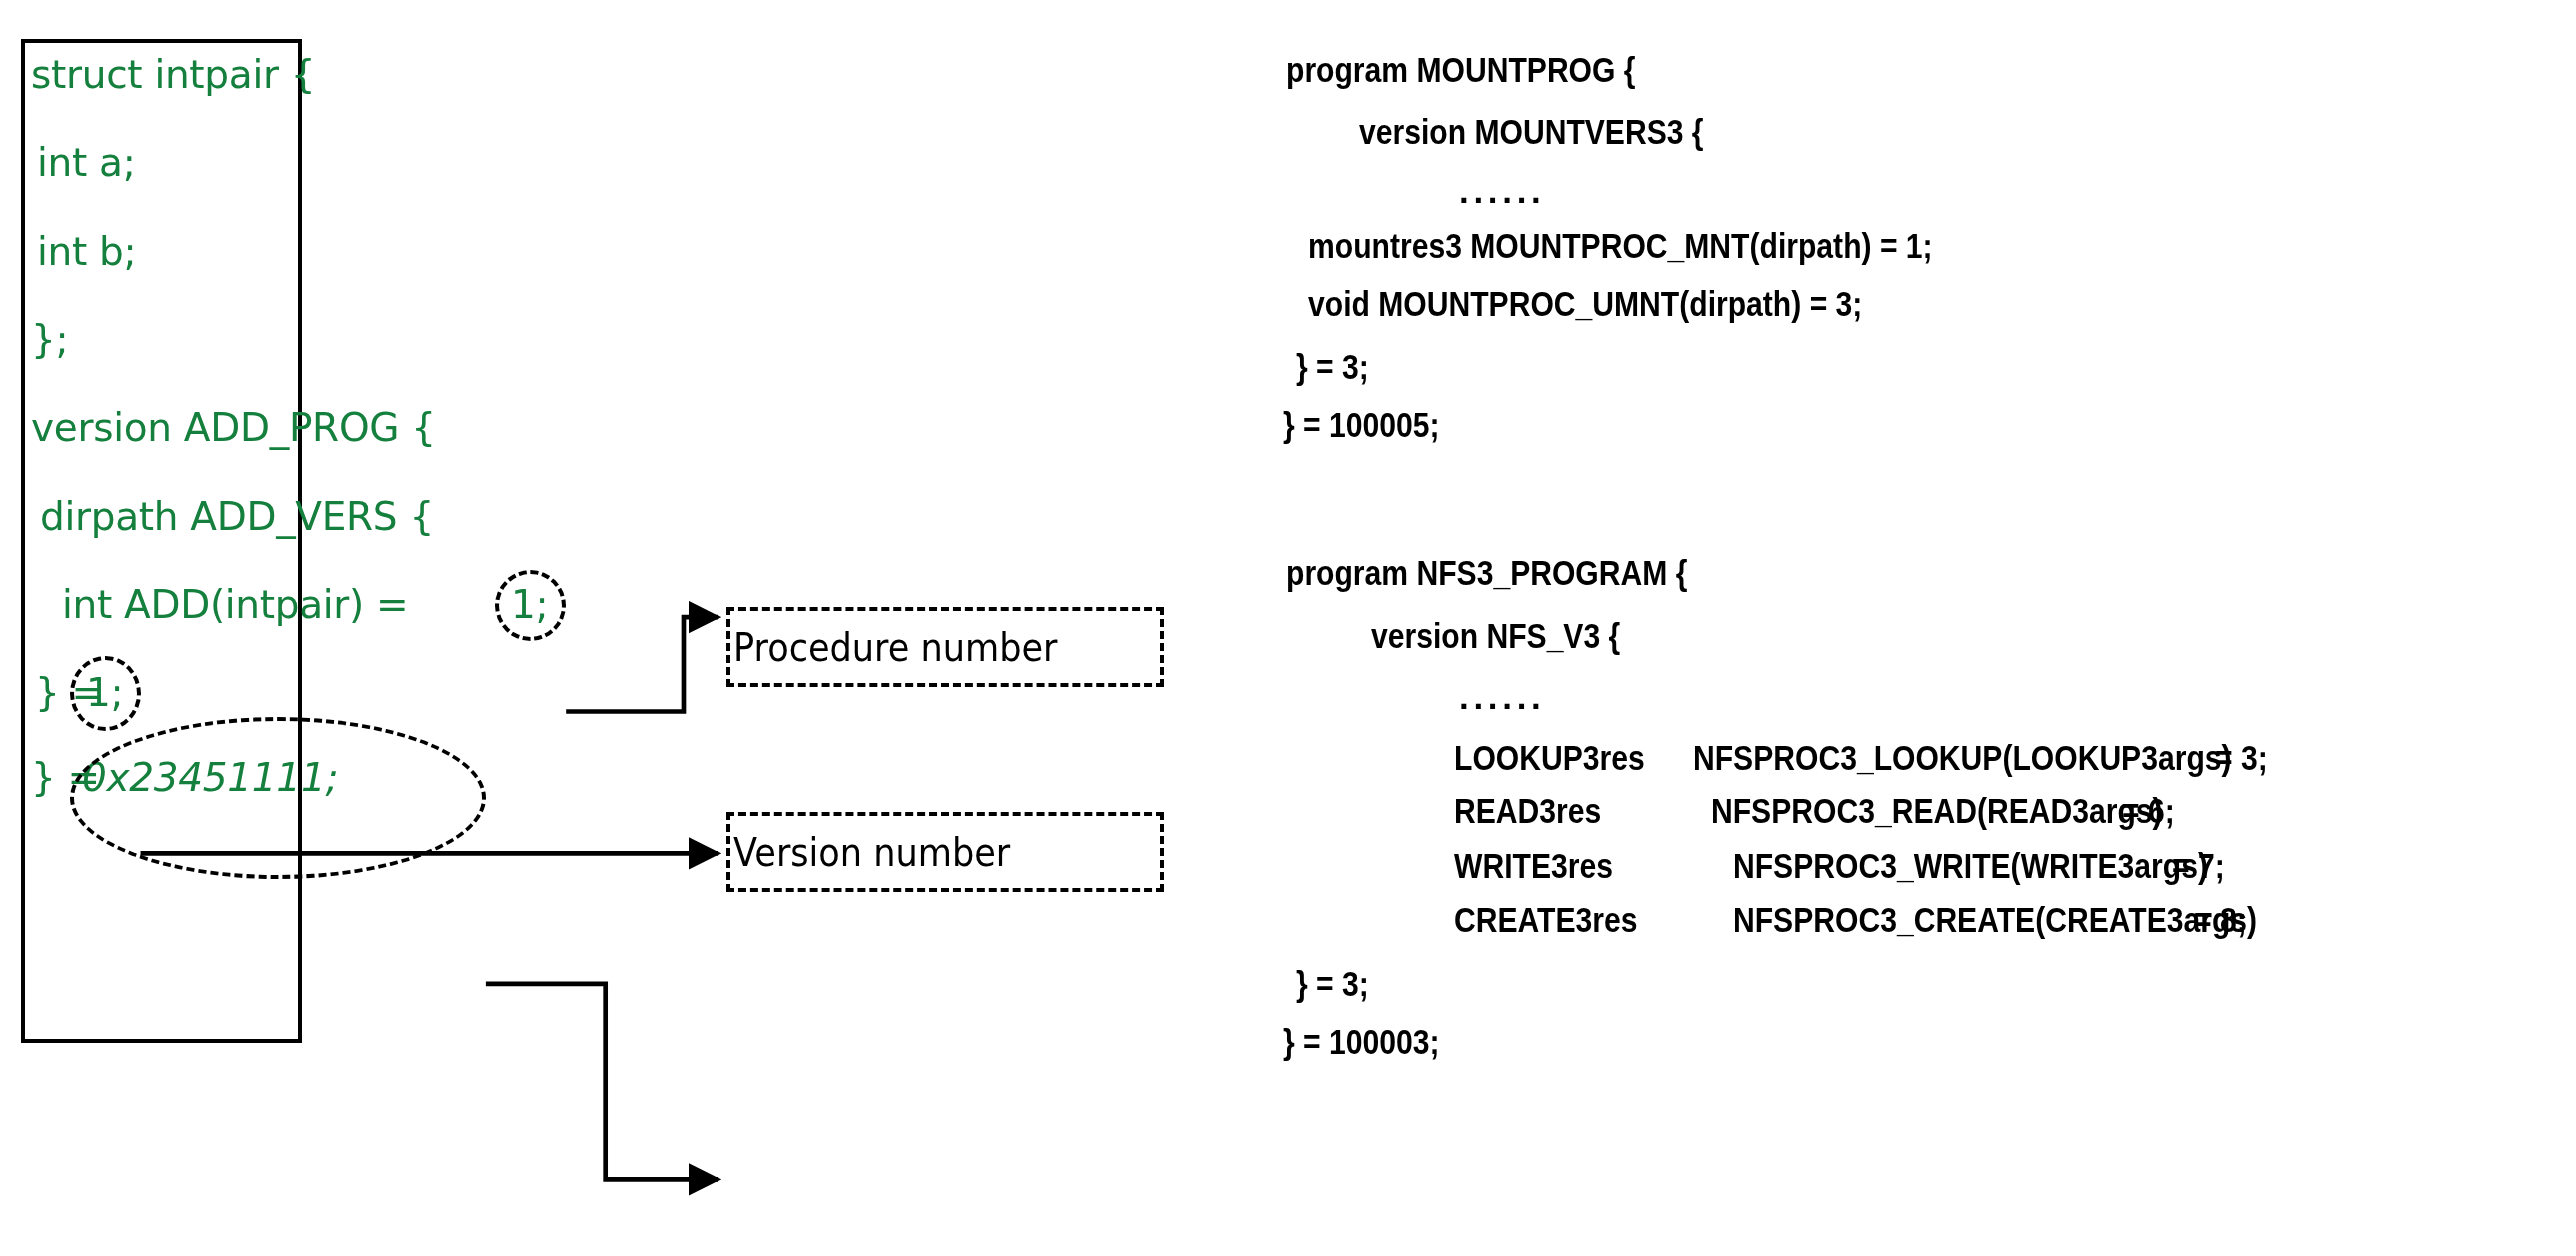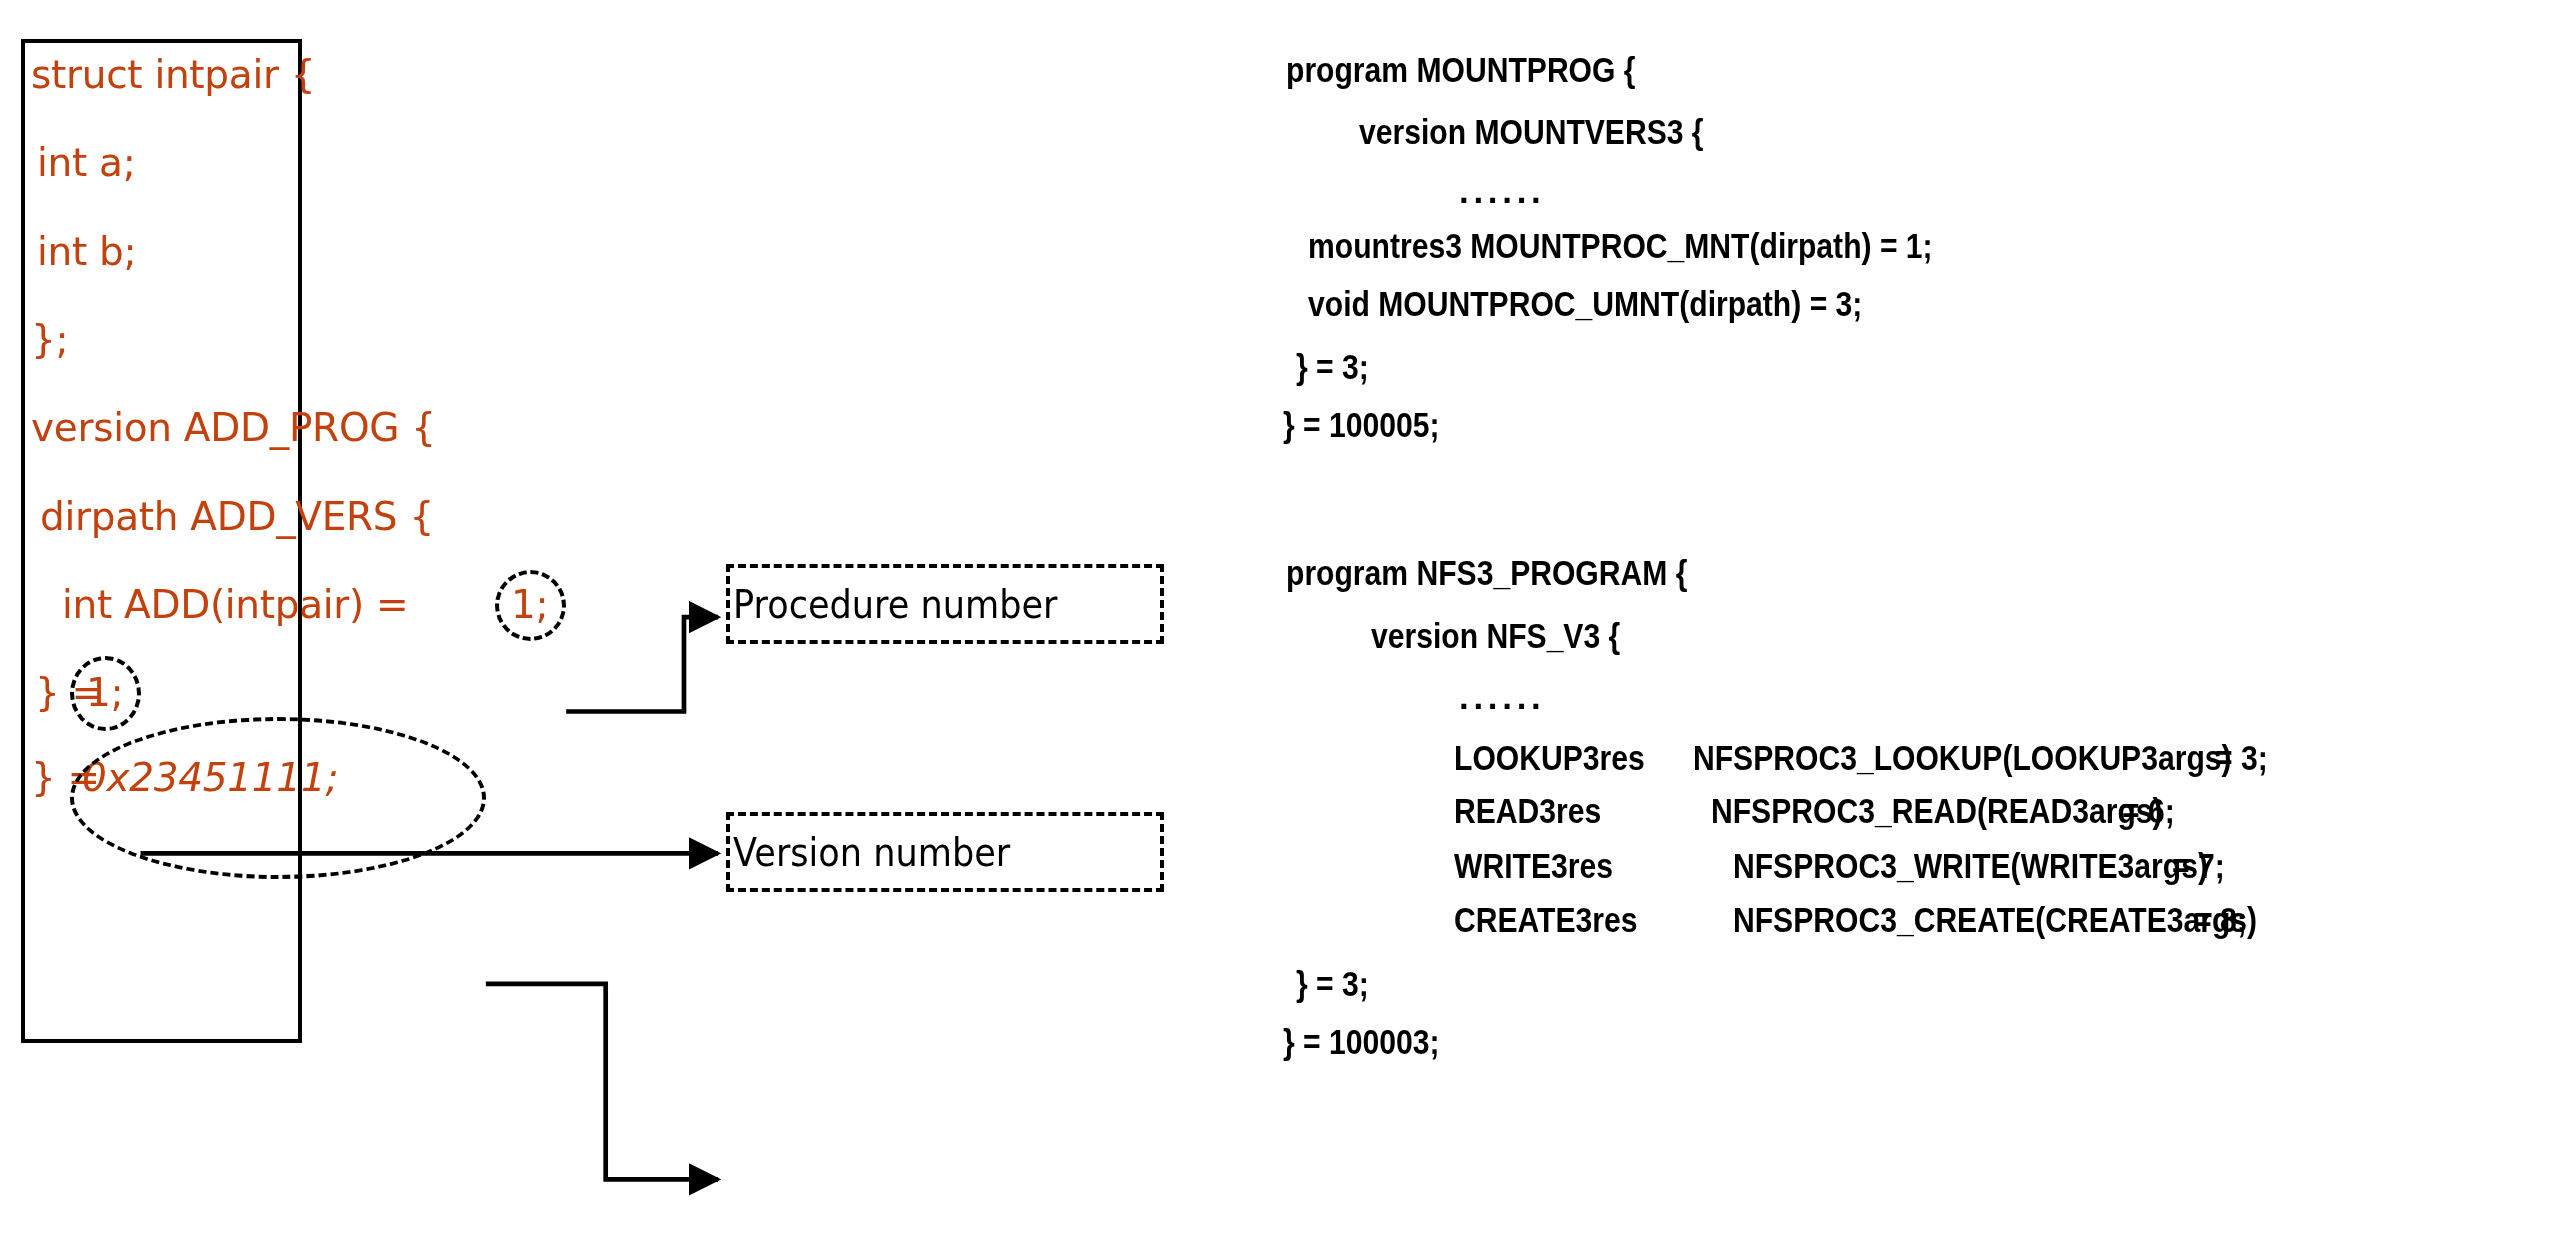--- a/index.html
+++ b/index.html
@@ -30,21 +30,21 @@
     box-sizing: border-box;
     background: transparent;
   }
   .lcode {
     position: absolute;
     font-family: "DejaVu Sans", sans-serif;
     font-weight: 400;
     font-size: 39px;
     line-height: 1;
     white-space: pre;
-    color: #c2410c;
+    color: #15803d;
     letter-spacing: -0.3px;
   }
 
   
   .rcode {
     position: absolute;
     font-family: "Liberation Sans", sans-serif;
     font-weight: 700;
     font-size: 35px;
     line-height: 1;
@@ -128,21 +128,21 @@
   <div class="ring" style="left:495px; top:570px; width:71px; height:71px;"></div>
 
   <div class="lcode" style="left:35px; top:673px;">} =</div>
   <div class="lcode" style="left:86px; top:673px;">1;</div>
   <div class="ring" style="left:70px; top:656px; width:71px; height:75px;"></div>
 
   <div class="lcode" style="left:31px; top:758px;">} =</div>
   <div class="lcode" style="left:82px; top:758px;font-style:italic;">0x23451111;</div>
   <div class="ring" style="left:70px; top:717px; width:416px; height:162px;"></div>
 
-  <div class="callout" style="left:726px; top:564px; width:438px; height:80px;">
+  <div class="callout" style="left:726px; top:607px; width:438px; height:80px;">
     <span>Procedure number</span>
   </div>
 
   <div class="callout" style="left:726px; top:812px; width:438px; height:80px;">
     <span>Version number</span>
   </div>
 
 
   <svg id="connectors" viewBox="0 0 3849 1878" preserveAspectRatio="none">
     <defs>

